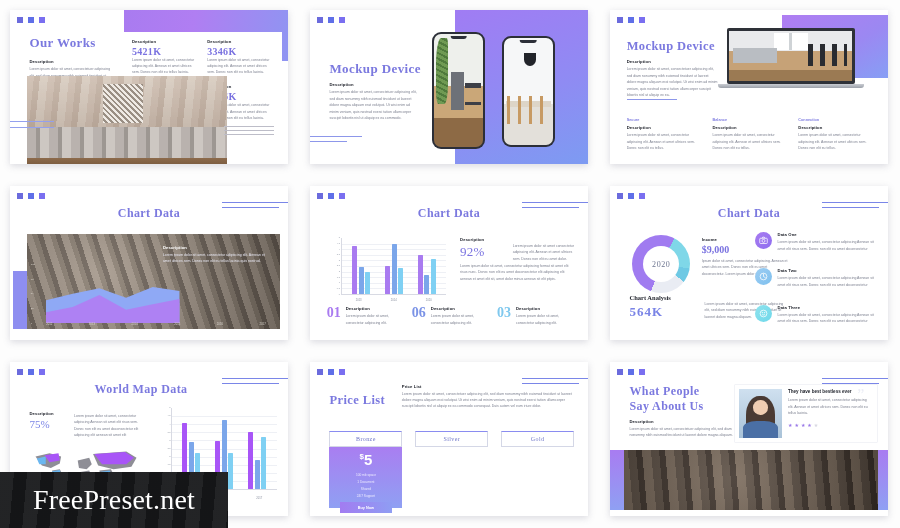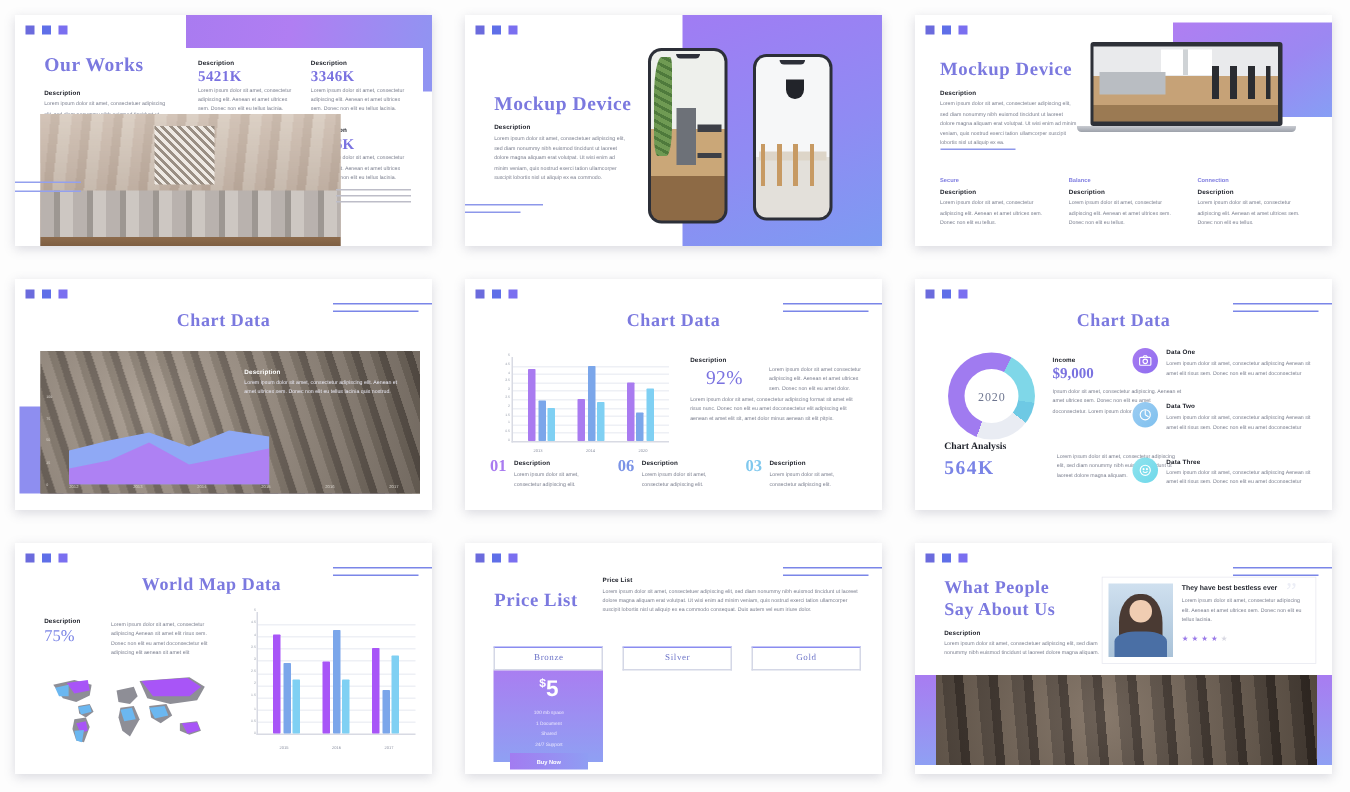--- a/index.html
+++ b/index.html
@@ -148,25 +148,25 @@
     justify-content: space-around; padding: 0 3px; }
   .s5-group { display: flex; align-items: flex-end; gap: 1.5px; height: 100%; }
   .s5-group .bar { width: 5px; border-radius: .5px; }
   .s5-ylab { position: absolute; left: 0; top: -2px; bottom: 13%; width: 9%;
     display: flex; flex-direction: column; justify-content: space-between;
     align-items: flex-end; font-size: 2.3px; color: #9aa0ad; }
   .s5-xlab { position: absolute; left: 10%; right: 0; bottom: 2%;
     display: flex; justify-content: space-around; font-size: 2.7px; color: #8a90a0; }
   .s5-right { position: absolute; left: 54%; right: 5%; top: 33%; }
   .s5-pct { font-family: "Liberation Serif", serif; font-size: 13px; font-weight: 400;
-    color: #7a72e0; letter-spacing: .2px; line-height: 1; margin: 3px 0 5px; text-align: center; }
+    color: #7a72e0; letter-spacing: .2px; line-height: 1; margin: 3px 0 5px; }
   .s5-items { position: absolute; left: 6%; right: 5%; bottom: 9%;
     display: grid; grid-template-columns: 1fr 1fr 1fr; gap: 8px; }
   .s5-item { display: flex; gap: 5px; align-items: flex-start; }
-  .s5-item .idx { font-family: "Liberation Serif", serif; font-size: 11px; font-weight: 700; line-height: 1; }
+  .s5-item .idx { font-family: "Liberation Serif", serif; font-size: 14px; font-weight: 700; line-height: 1; }
 
   
   .s6-donut { position: absolute; left: 8%; top: 32%; width: 58px; height: 58px;
     border-radius: 50%;
     background: conic-gradient(from 200deg,
       #a07bf0 0 52%, #7fd7e8 52% 72%, #6ec9e4 72% 80%, #e9ecf3 80% 100%);
     display: flex; align-items: center; justify-content: center; }
   .s6-donut::after { content:""; position: absolute; inset: 11px; background:#fff; border-radius:50%; }
   .s6-donut span { position: relative; z-index: 2; font-family:"Liberation Serif",serif;
     font-size: 8px; color: #6e7690; letter-spacing: .6px; }
@@ -799,13 +799,16 @@
           </div>
         </div>
       </div>
 
       <div class="s9-photo"></div>
       <div class="s9-edge-l"></div>
       <div class="s9-edge-r"></div>
     </div>
   </div>
 
+  <div class="watermark">
+    <span>FreePreset.net</span>
+  </div>
 </div>
 
 </body></html>

